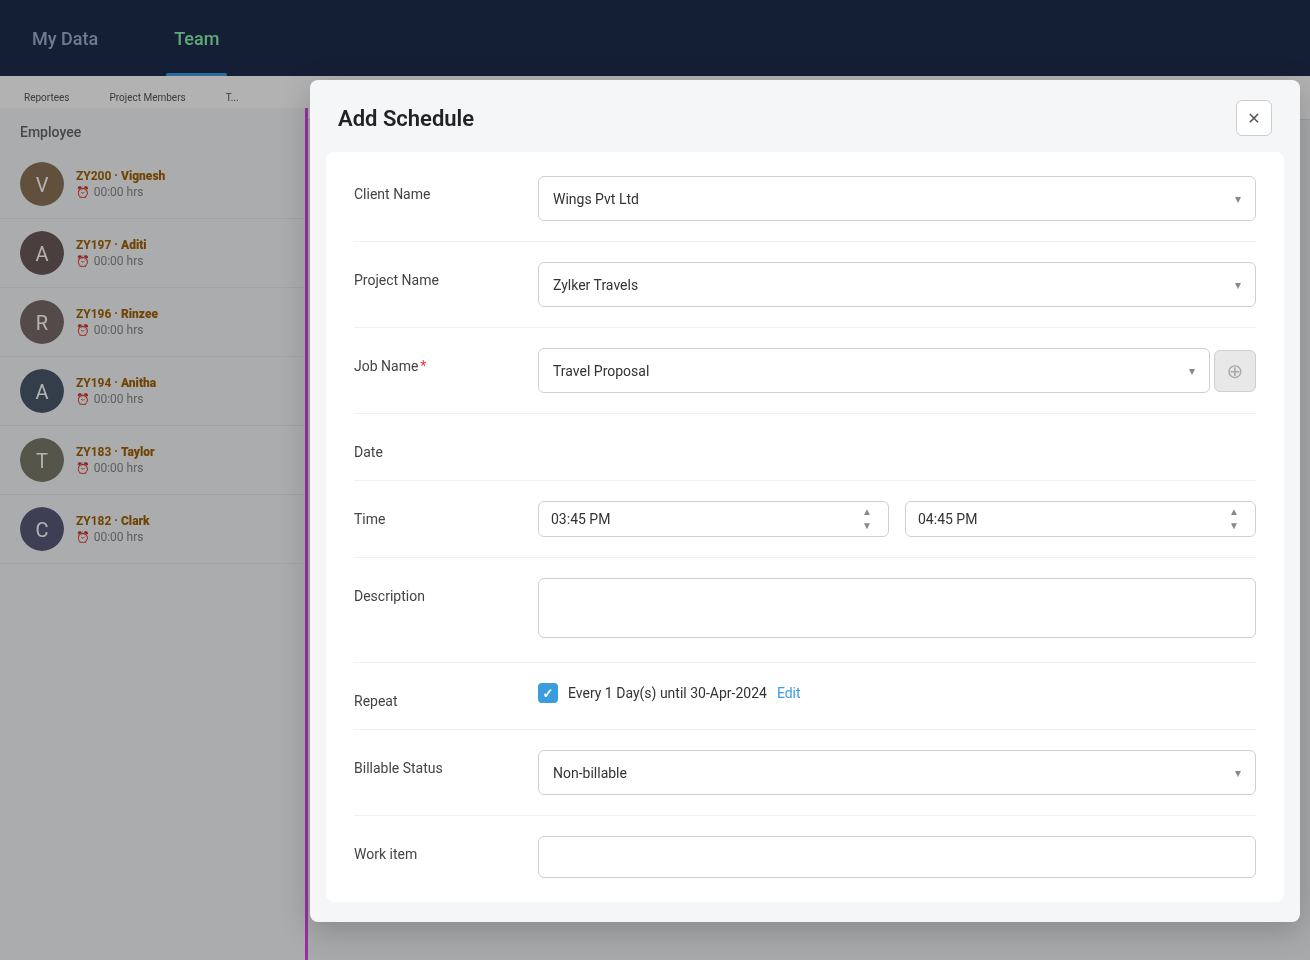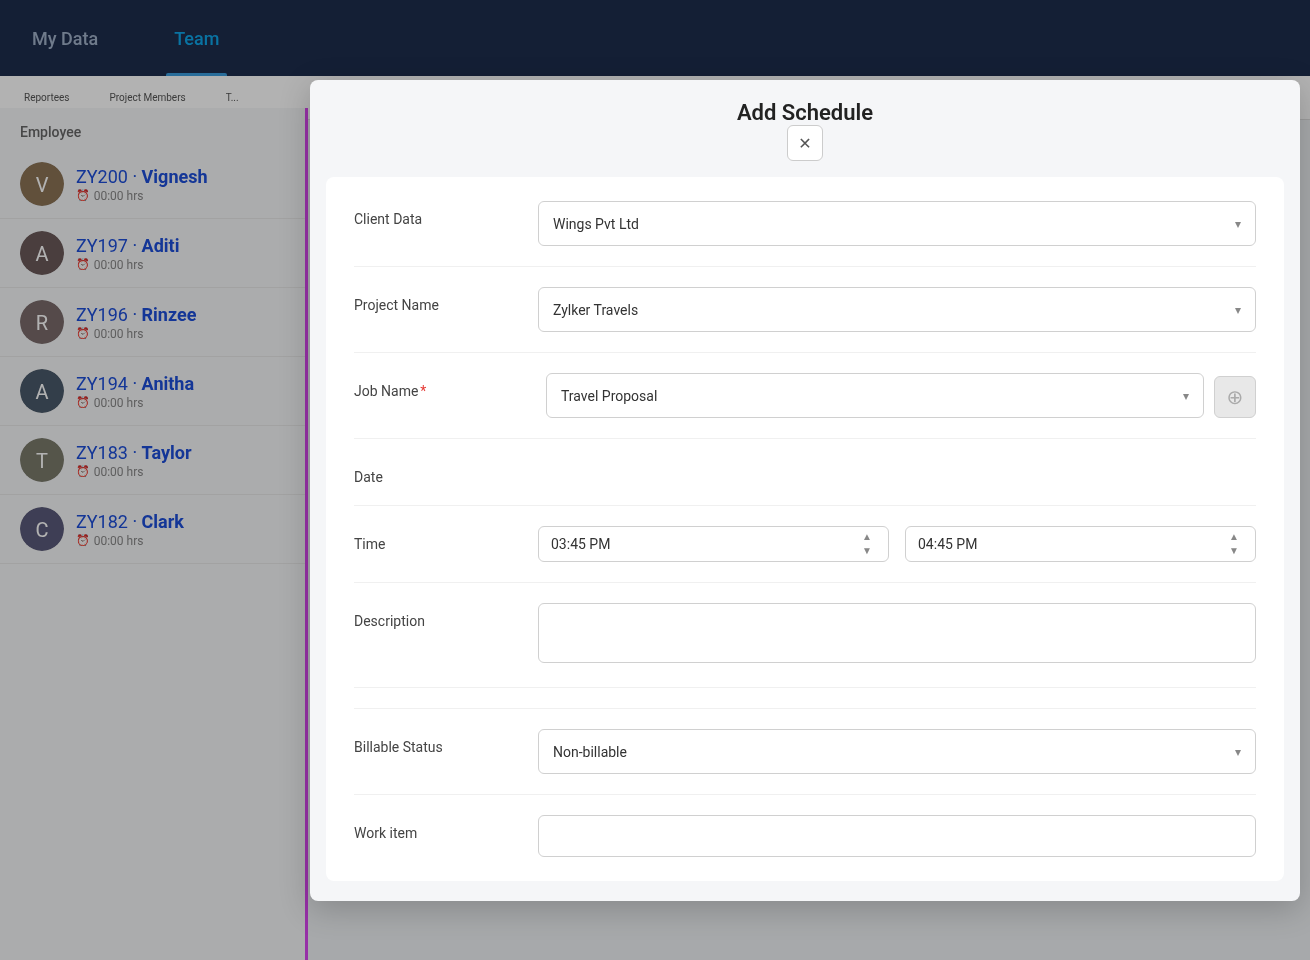--- a/index.html
+++ b/index.html
@@ -33,21 +33,21 @@
       font-size: 18px;
       font-weight: 500;
       padding: 0 8px;
       height: 76px;
       display: flex;
       align-items: center;
       cursor: pointer;
       position: relative;
     }
     .nav-tab.active {
-      color: #0ea5e9;
+      color: #86efac;
     }
     .nav-tab.active::after {
       content: '';
       position: absolute;
       bottom: 0;
       left: 0; right: 0;
       height: 3px;
       background: #3b9ddd;
       border-radius: 2px 2px 0 0;
     }
@@ -104,21 +104,21 @@
       border-radius: 50%;
       background: #ccc;
       overflow: hidden;
       flex-shrink: 0;
       display: flex;
       align-items: center;
       justify-content: center;
       font-size: 18px;
     }
     .emp-info { display: flex; flex-direction: column; }
-    .emp-name { font-size: 18px; color: #1d4ed8; font-weight: 400; }
+    .emp-name { font-size: 12px; color: #a16207; font-weight: 700; }
     .emp-hours {
       font-size: 12px;
       color: #888;
       display: flex;
       align-items: center;
       gap: 4px;
       margin-top: 2px;
     }
     .clock-icon { font-size: 11px; }
 
@@ -142,21 +142,20 @@
       padding: 0;
       box-shadow: 0 8px 32px rgba(0,0,0,0.2);
       max-height: 880px;
       overflow-y: auto;
     }
     .modal-header {
       display: flex;
       align-items: center;
       justify-content: space-between;
       padding: 20px 28px 16px;
-      flex-direction: column;
     }
     .modal-title {
       font-size: 22px;
       font-weight: 600;
       color: #222;
     }
     .modal-close {
       width: 36px;
       height: 36px;
       border-radius: 6px;
@@ -315,23 +314,22 @@
     .edit-link {
       font-size: 14px;
       color: #3b9ddd;
       cursor: pointer;
       text-decoration: none;
     }
 
     
     .job-name-row {
       display: flex;
-      gap: 10px;
-      align-items: flex-end;
-      margin-left: 8px;
+      gap: 4px;
+      align-items: center;
     }
     .job-select { flex: 1; }
     .add-btn {
       width: 42px;
       height: 42px;
       background: #e8e8e8;
       border-radius: 6px;
       border: 1px solid #d0d0d0;
       display: flex;
       align-items: center;
@@ -493,21 +491,21 @@
     <div class="modal-header">
       <h2 class="modal-title">Add Schedule</h2>
       <button class="modal-close">
         <span>✕</span>
       </button>
     </div>
 
     <div class="modal-body">
 
       <div class="form-row">
-        <label class="form-label">Client Data</label>
+        <label class="form-label">Client Name</label>
         <div class="form-control-area">
           <div class="select-field">
             <span>Wings Pvt Ltd</span>
             <span class="chevron-icon">▾</span>
           </div>
         </div>
       </div>
 
       <hr class="form-divider">
 
@@ -574,20 +572,32 @@
 
       <div class="form-row">
         <label class="form-label">Description</label>
         <div class="form-control-area">
           <textarea class="description-field" style=""></textarea>
         </div>
       </div>
 
       <hr class="form-divider">
 
+      <div class="form-row">
+        <label class="form-label">Repeat</label>
+        <div class="form-control-area">
+          <div class="repeat-row">
+            <div class="checkbox-custom">
+              <span class="checkbox-check">✓</span>
+            </div>
+            <span class="repeat-text">Every 1 Day(s) until 30-Apr-2024</span>
+            <a class="edit-link">Edit</a>
+          </div>
+        </div>
+      </div>
 
       <hr class="form-divider">
 
       <div class="form-row">
         <label class="form-label">Billable Status</label>
         <div class="form-control-area">
           <div class="select-field">
             <span>Non-billable</span>
             <span class="chevron-icon">▾</span>
           </div>

